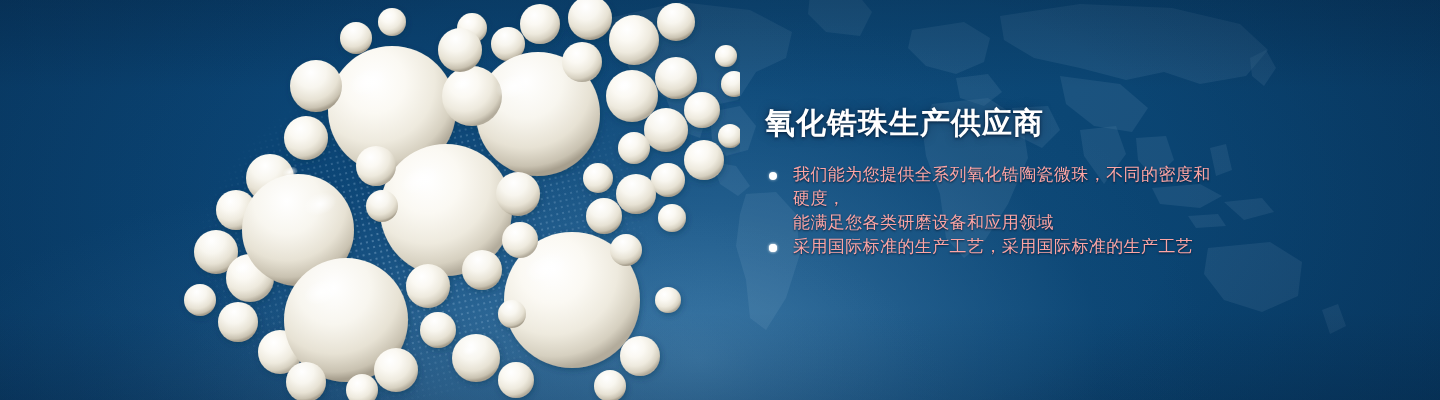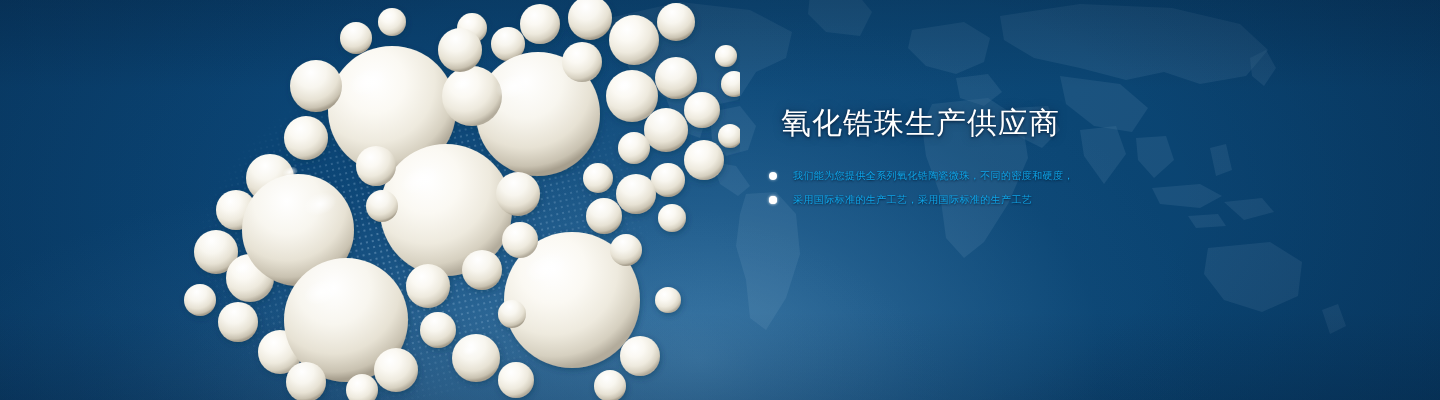--- a/index.html
+++ b/index.html
@@ -60,32 +60,33 @@
     mask-image:radial-gradient(ellipse 300px 220px at 300px 200px, rgba(0,0,0,0.95) 0%, rgba(0,0,0,0.6) 45%, rgba(0,0,0,0) 78%);
     opacity:0.75;
     pointer-events:none;
   }
 
   
   .copy{
     position:absolute;left:765px;top:104px;width:460px;
   }
   .headline{
-    font-size:30px;line-height:1.25;color:#ffffff;font-weight:400;
+    font-size:30px;line-height:1.25;color:#ffffff;font-weight:700;
     letter-spacing:1px;
     text-shadow:0 1px 3px rgba(0,18,40,0.75), 0 0 10px rgba(0,26,54,0.5);
-    margin:0 0 22px 16px;
+    margin:0 0 22px 0;
   }
   .bullets{list-style:none;margin:0;padding:0;}
   .bullet{
     position:relative;padding-left:28px;
-    font-size:10px;line-height:24px;color:#0ea5e9;font-weight:400;
+    font-size:17px;line-height:24px;color:#fca5a5;font-weight:400;
     letter-spacing:0.4px;
     text-shadow:0 1px 2px rgba(0,16,38,0.8);
     margin-bottom:0px;
+    font-family:Liberation Mono, monospace;
   }
   .bullet .dot{
     position:absolute;left:4px;top:8px;width:8px;height:8px;border-radius:50%;
     background:#ffffff;
     box-shadow:0 0 3px rgba(255,255,255,0.6);
   }
   .bullet .l2{display:block;}
 </style>
 </head>
 <body>
@@ -264,20 +265,21 @@
     </svg>
   </div>
 
   <div class="copy">
     <h1 class="headline">氧化锆珠生产供应商</h1>
 
     <ul class="bullets">
       <li class="bullet">
         <span class="dot"></span>
         <span>我们能为您提供全系列氧化锆陶瓷微珠，不同的密度和硬度，</span>
+        <span class="l2">能满足您各类研磨设备和应用领域</span>
       </li>
       <li class="bullet">
         <span class="dot"></span>
       </li>
       <li class="bullet">
         <span class="dot"></span>
         <span>采用国际标准的生产工艺，采用国际标准的生产工艺</span>
       </li>
     </ul>
   </div>

